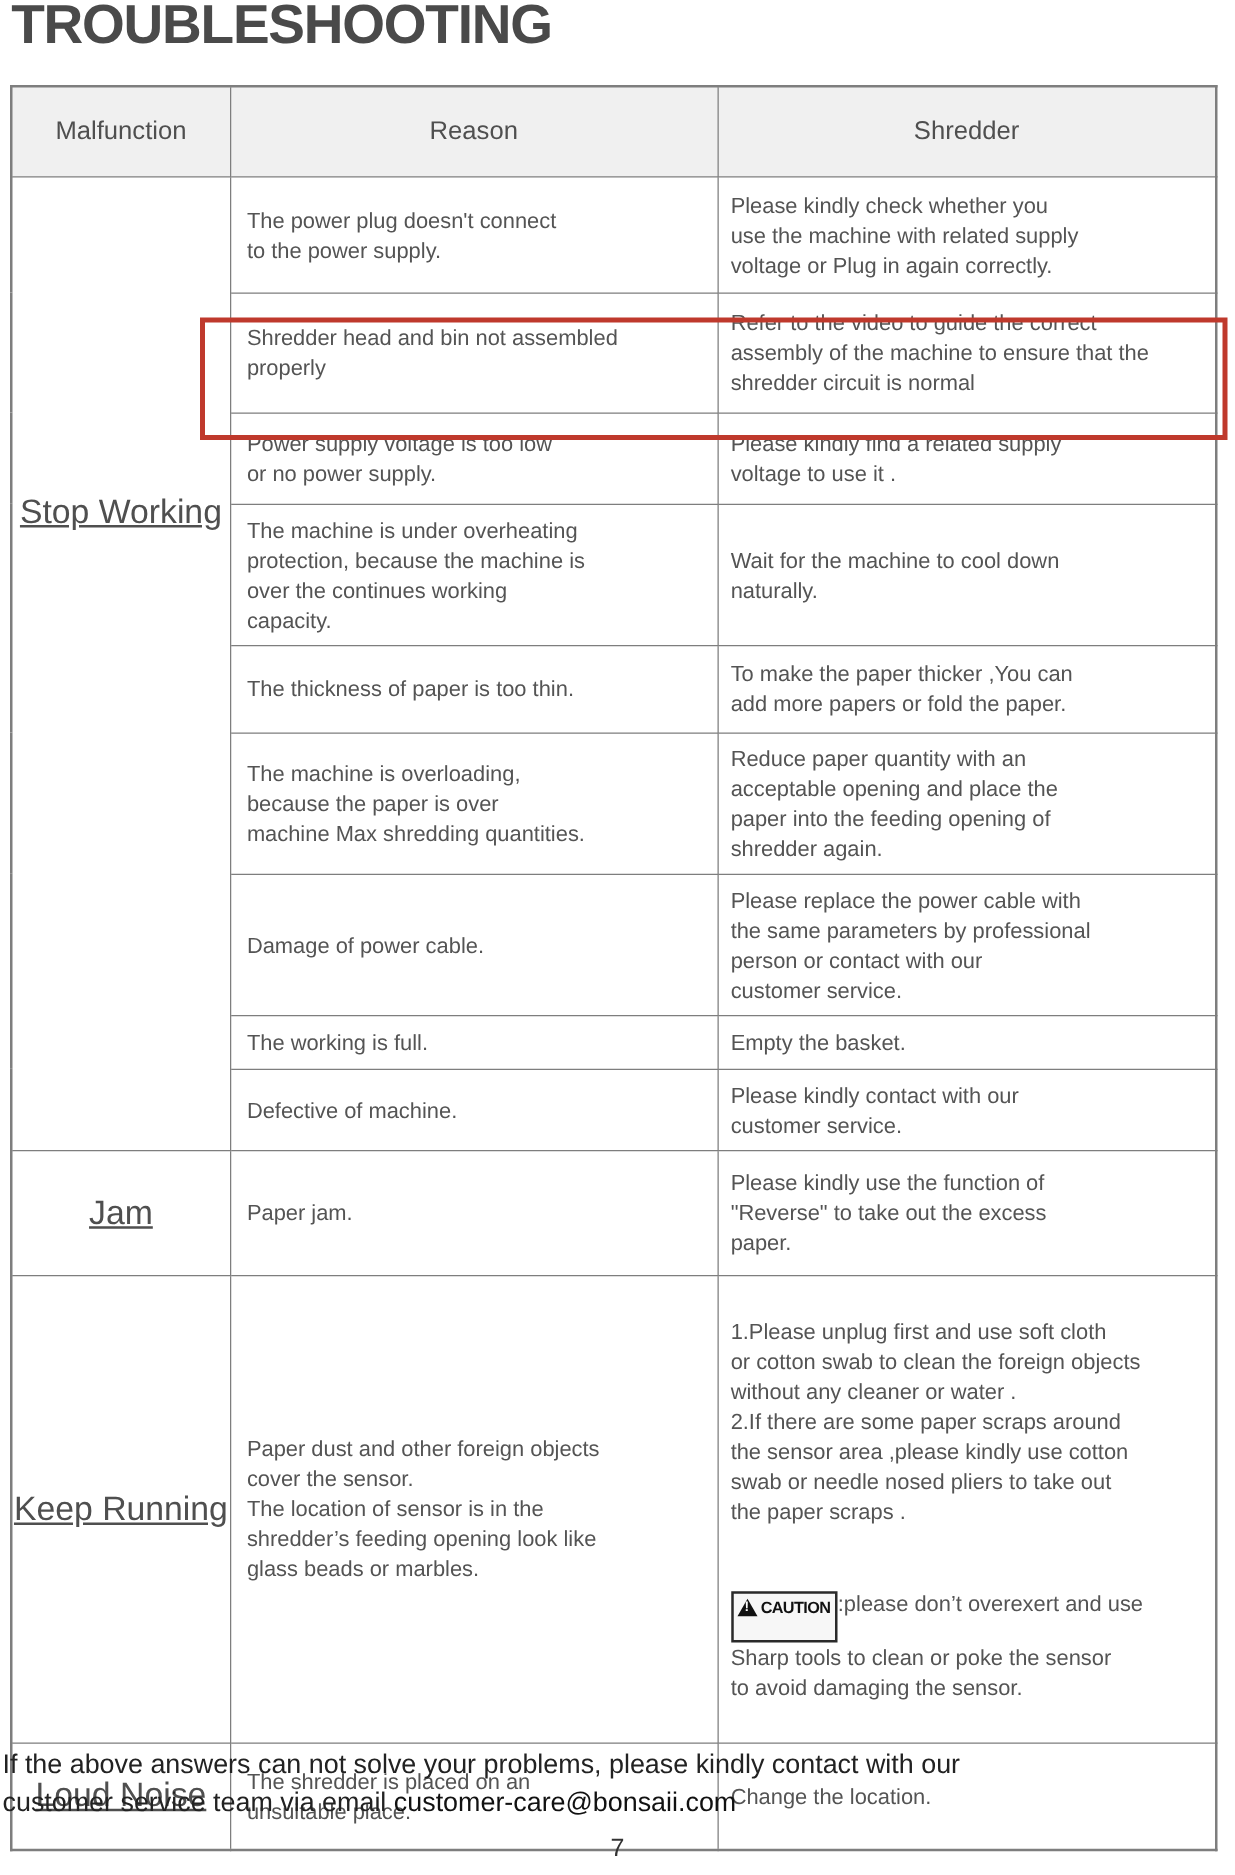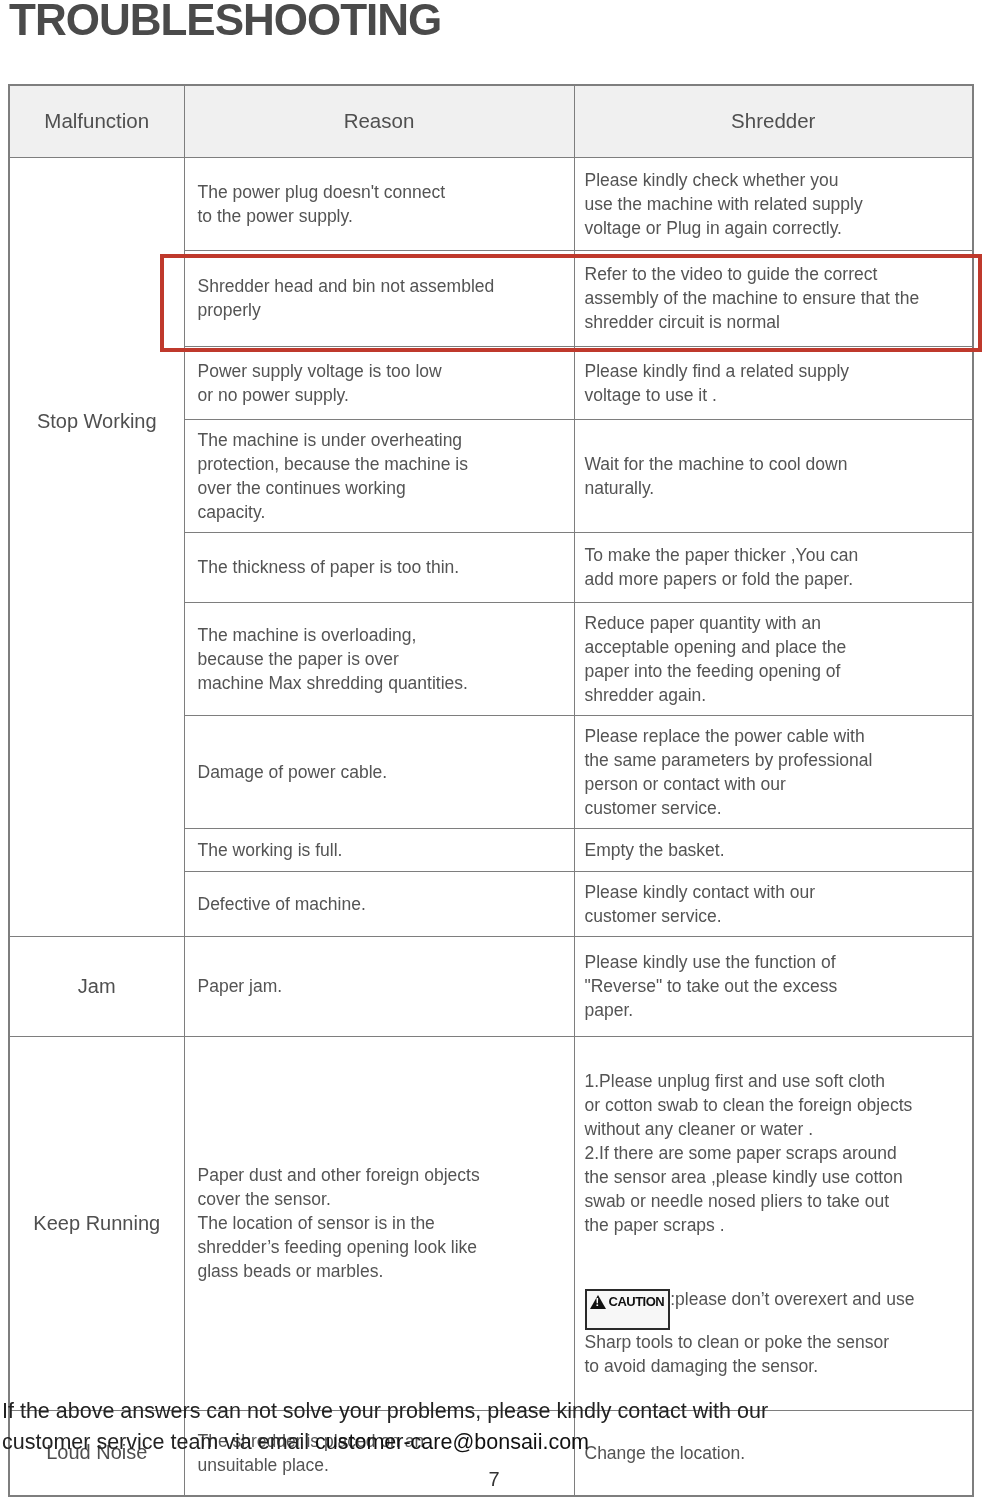--- a/index.html
+++ b/index.html
@@ -18,21 +18,21 @@
     margin: 0;
     font-size: 44px;
     font-weight: bold;
     letter-spacing: -1px;
     color: #4a4a4a;
     line-height: 1.1;
   }
   .table-wrap {
     position: absolute;
     left: 8px;
-    top: 84px;
+    top: 68px;
     width: 844px;
   }
   table.trouble {
     border-collapse: collapse;
     table-layout: fixed;
     width: 100%;
     color: #545454;
   }
   table.trouble th, table.trouble td {
     border: 1px solid #7e7e7e;
@@ -51,24 +51,25 @@
   td.cell {
     font-size: 17.5px;
     line-height: 24px;
     vertical-align: middle;
     white-space: pre-line;
     padding: 8px 6px 8px 13px;
   }
   td.sol { padding-left: 10px; }
   td.malf {
     text-align: center;
-    font-size: 20px;
+    font-size: 27px;
     color: #4f4f4f;
     vertical-align: middle;
     white-space: nowrap;
+    text-decoration: underline;
   }
   td.malf-top {
     vertical-align: top;
     padding-top: 252px;
   }
   tr.h93  { height: 93px; }
   tr.h96  { height: 96px; }
   tr.h73  { height: 73px; }
   tr.h113 { height: 113px; padding-left: 21px; }
   tr.h70  { height: 70px; }

